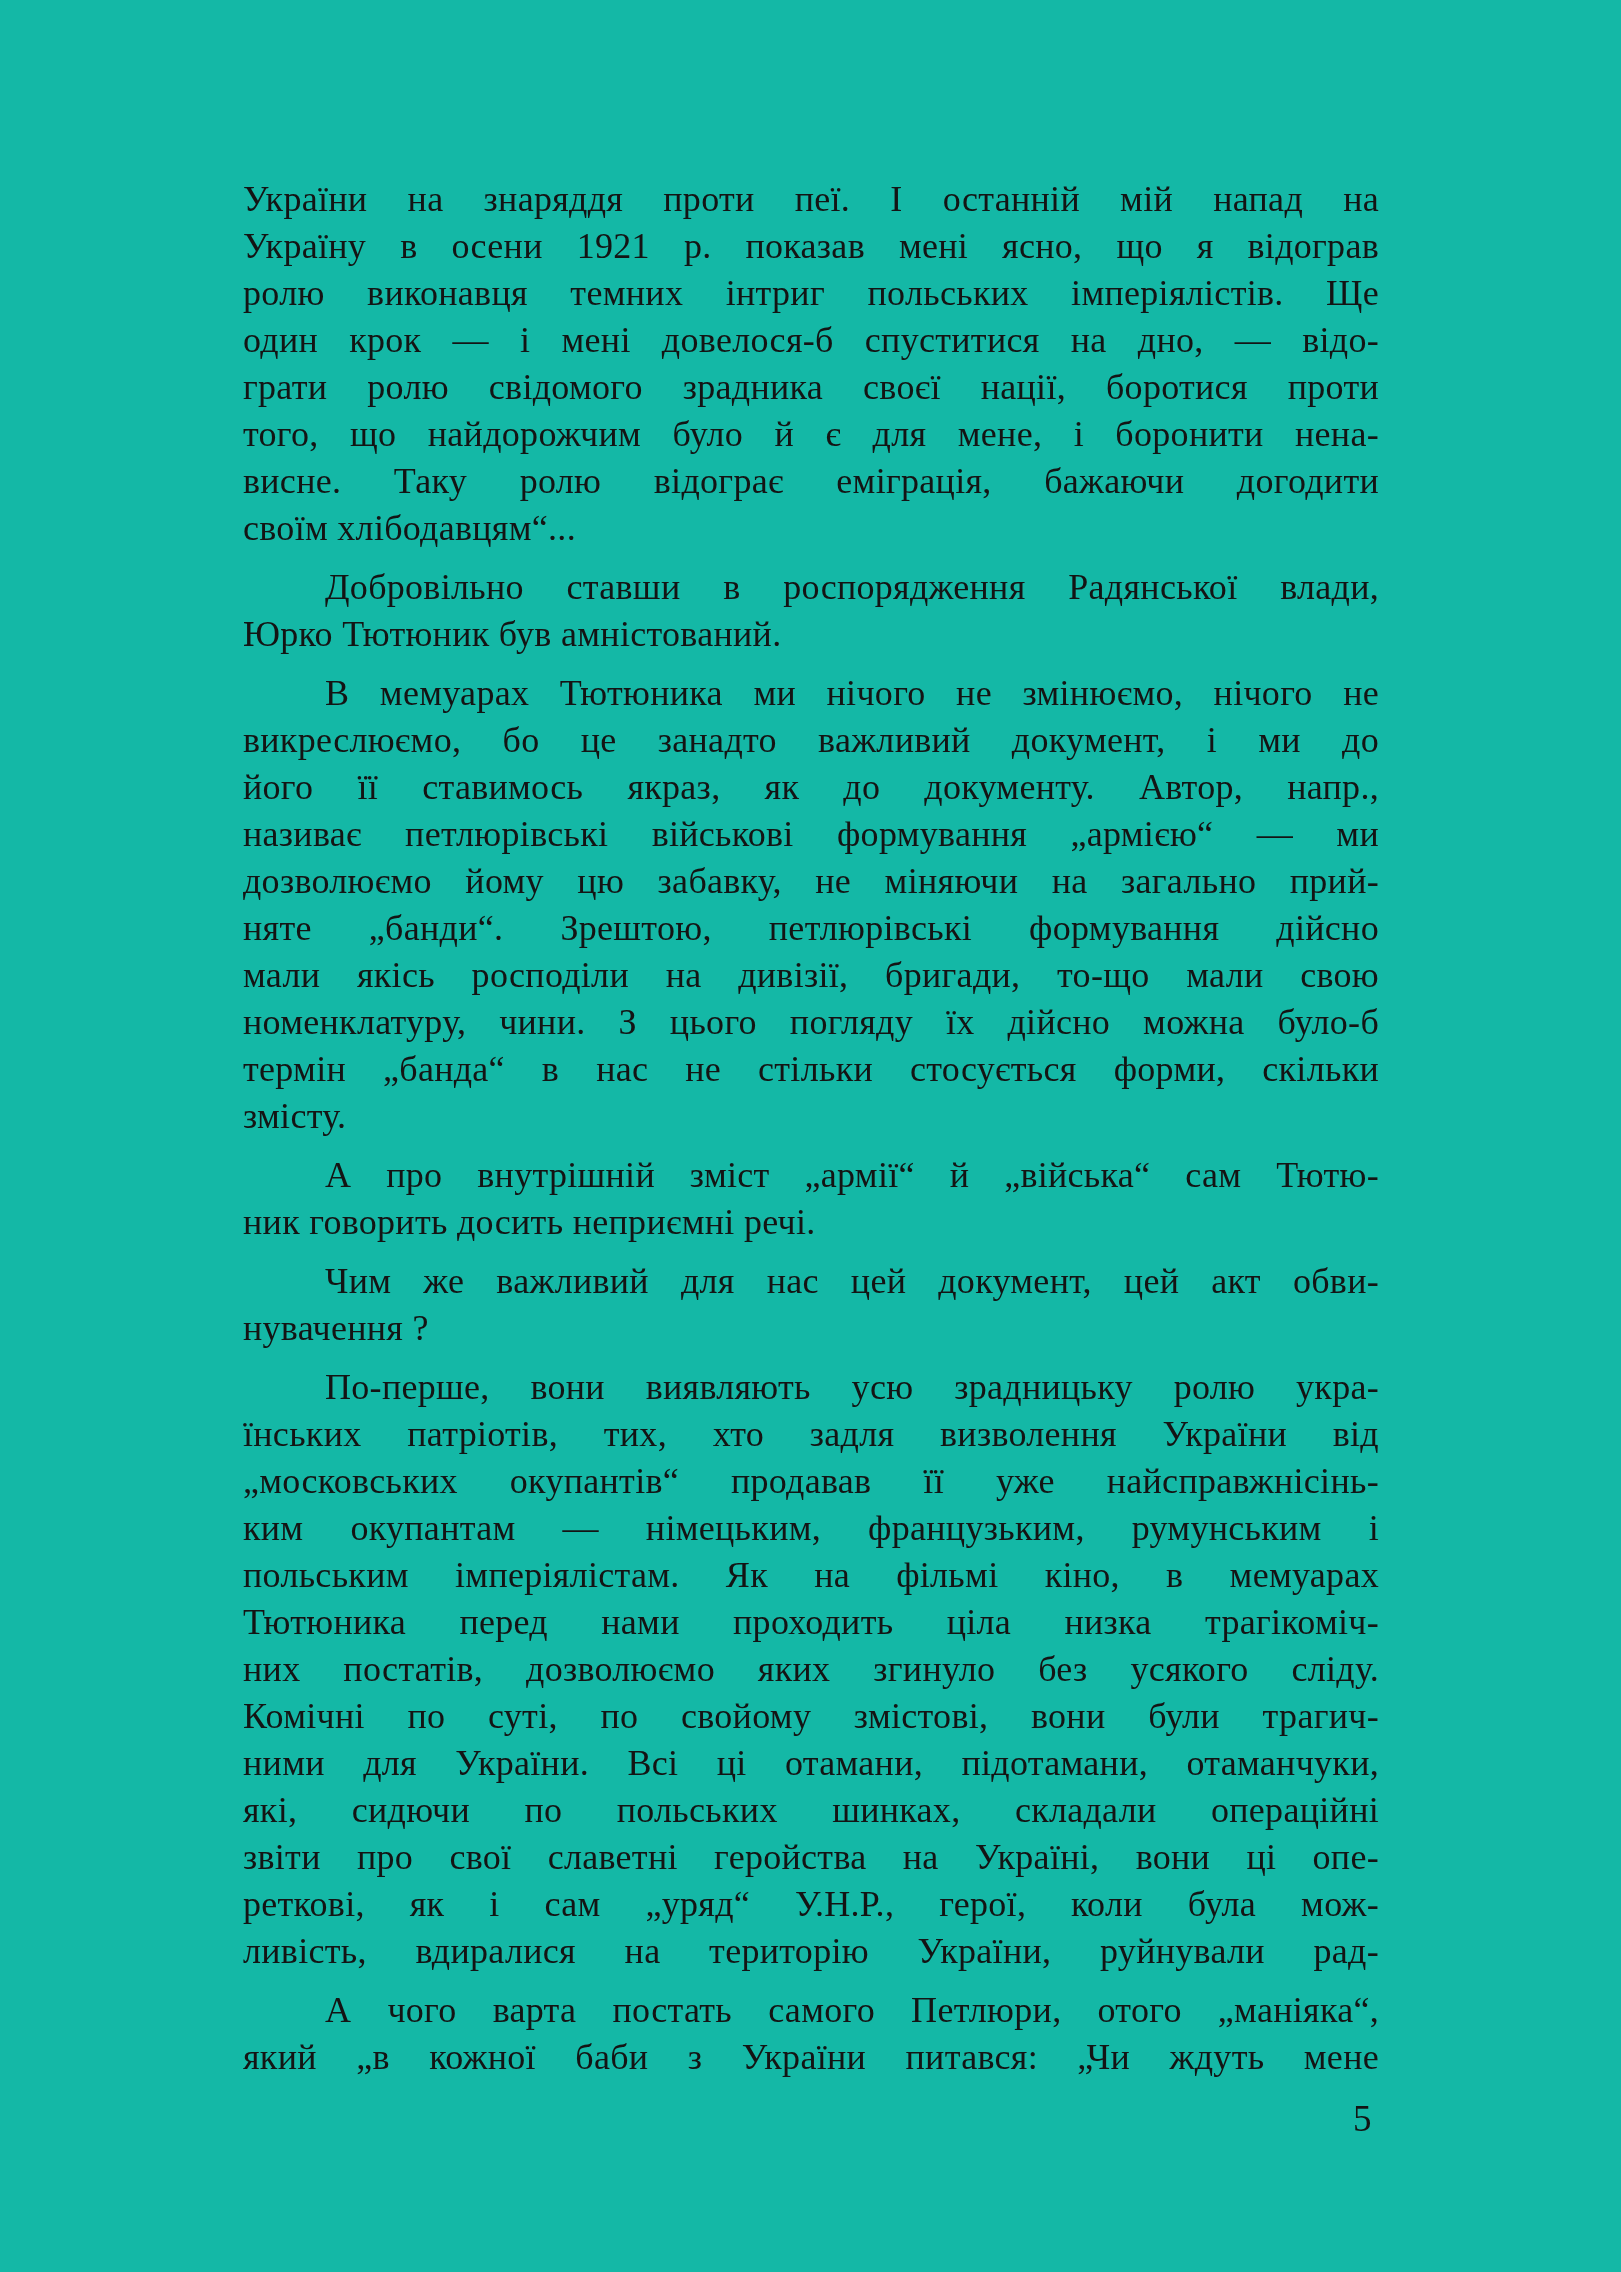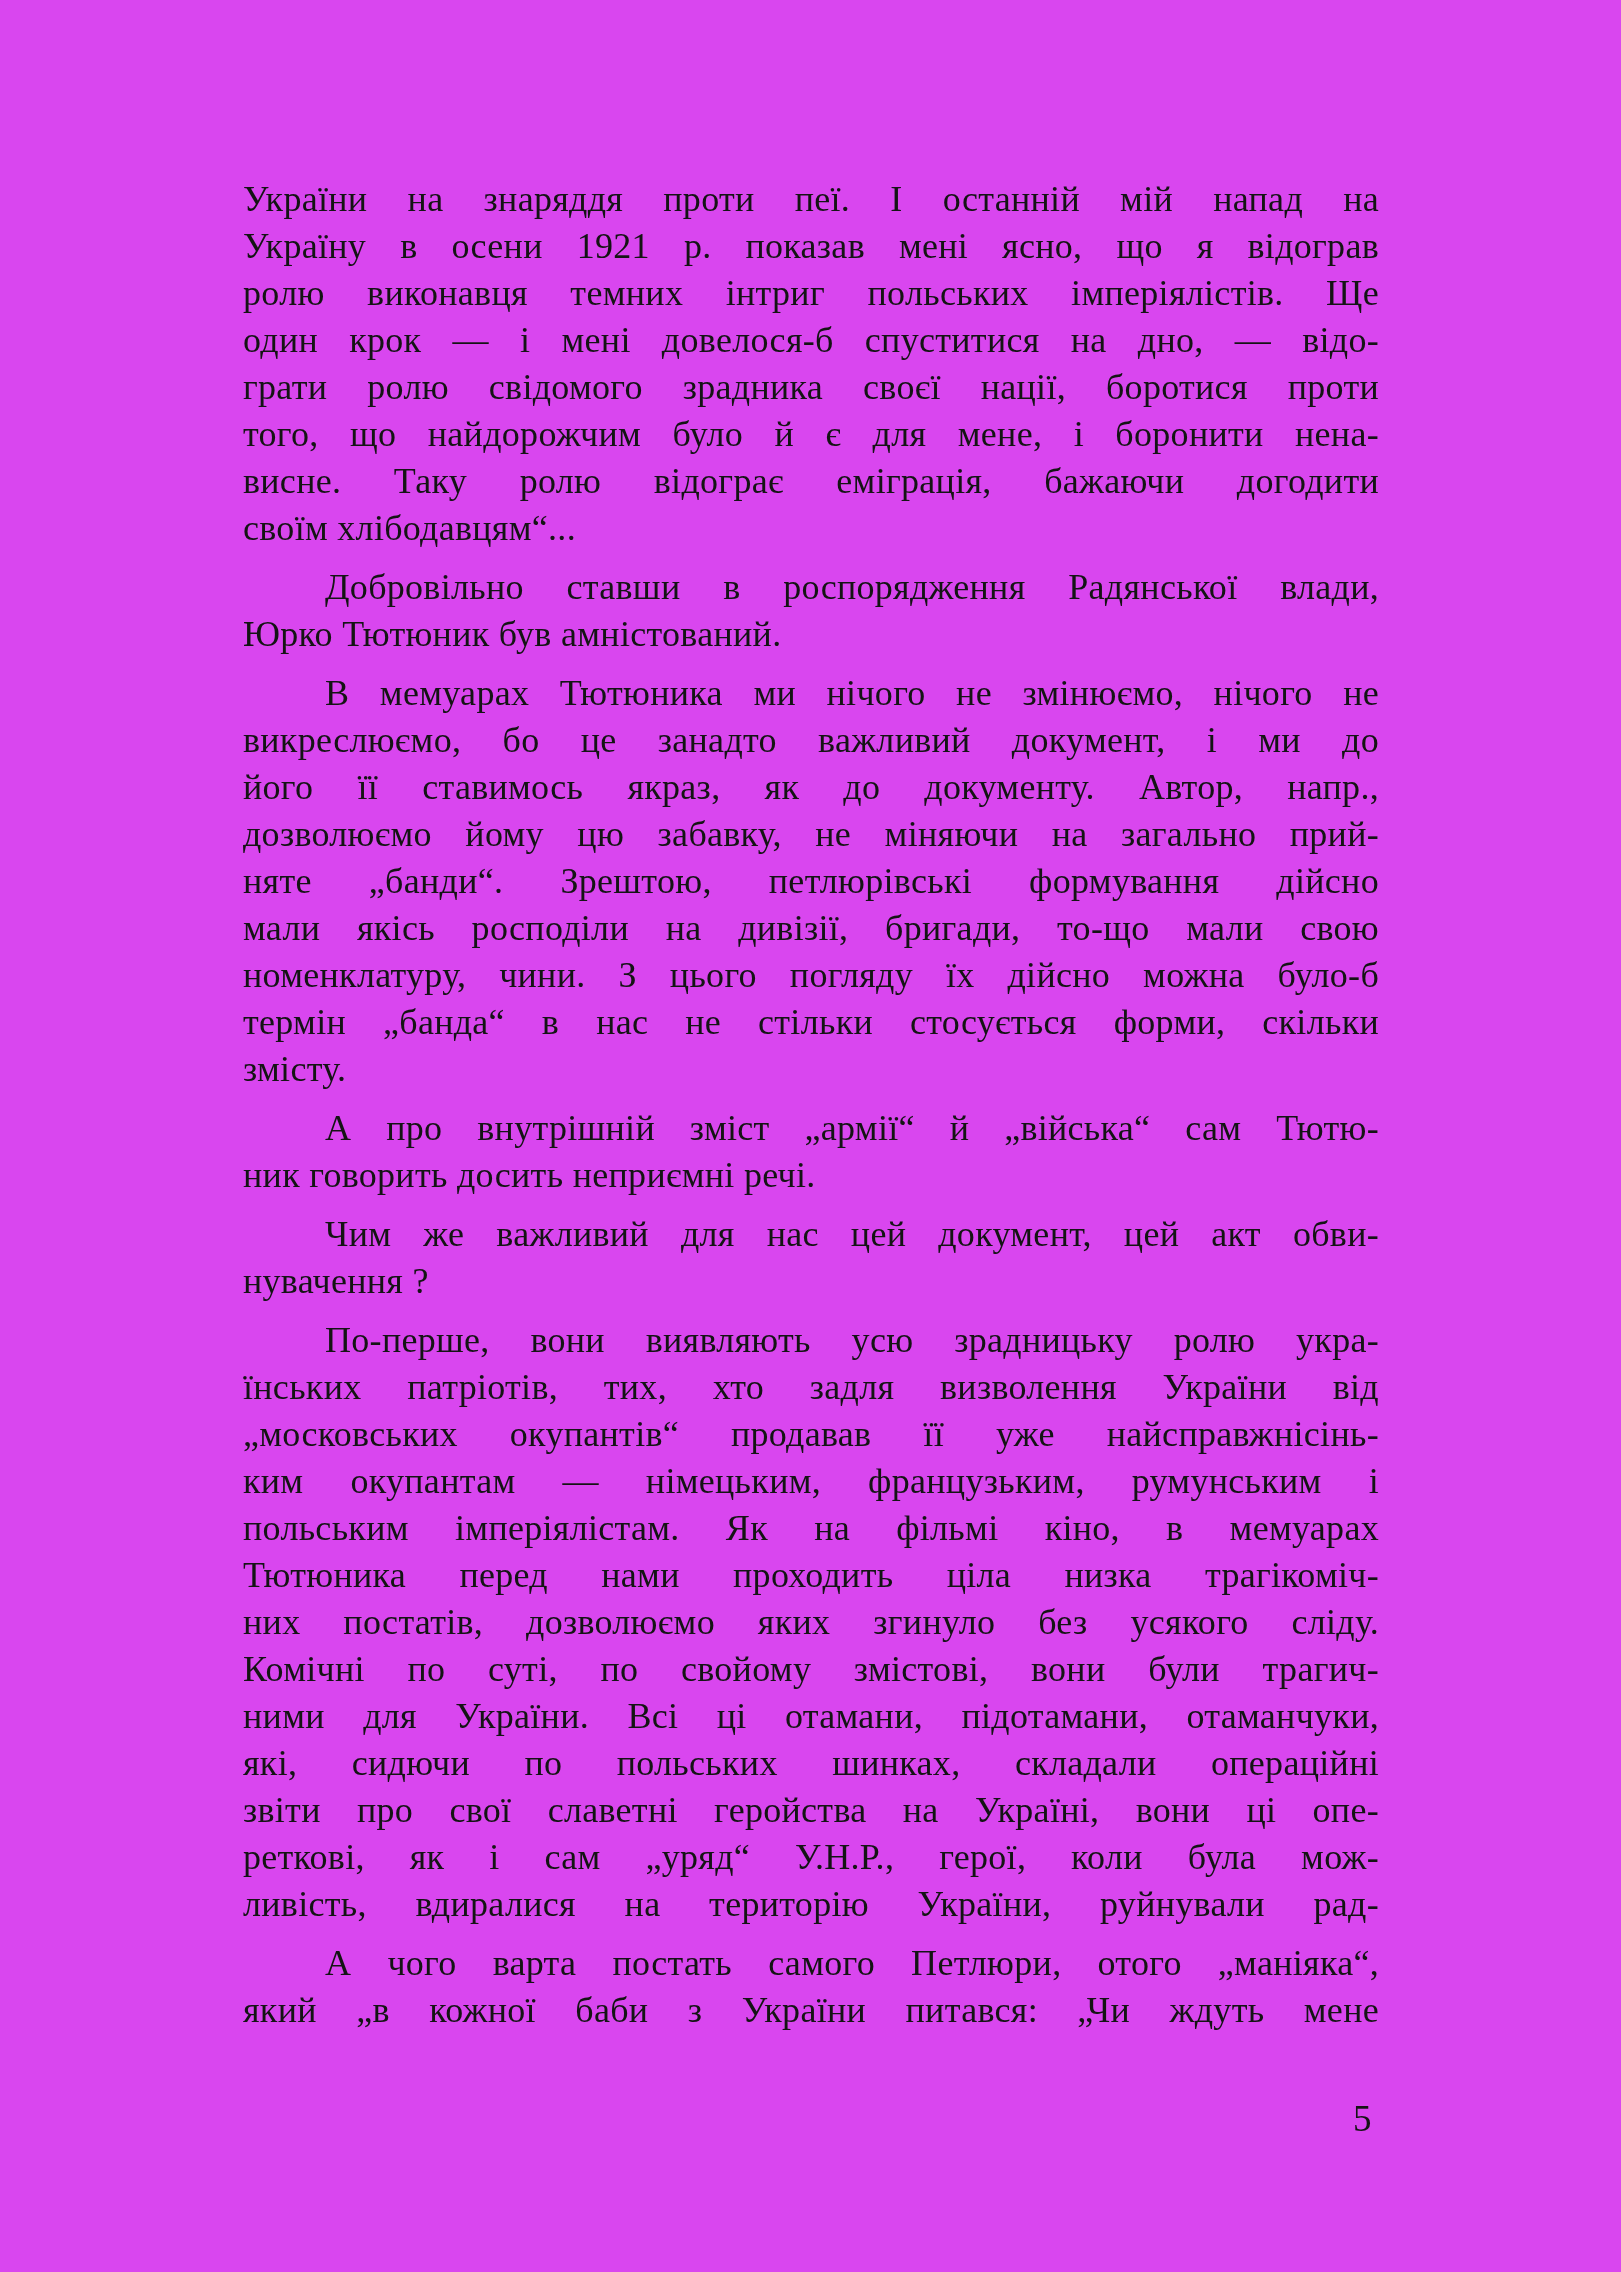--- a/index.html
+++ b/index.html
@@ -4,21 +4,21 @@
 <style>
   html, body {
     margin: 0;
     padding: 0;
     background: #f4f4f2;
   }
   .sheet {
     position: relative;
     width: 1622px;
     height: 2273px;
-    background: #d946ef;
+    background: #14b8a6;
     overflow: hidden;
     font-family: "Liberation Serif", serif;
     color: #141414;
   }
   .textblock {
     position: absolute;
     left: 243px;
     top: 176px;
     width: 1136px;
   }
@@ -57,20 +57,21 @@
     <div class="ln">один крок — і мені довелося-б спуститися на дно, — відо-</div>
     <div class="ln">грати ролю свідомого зрадника своєї нації, боротися проти</div>
     <div class="ln">того, що найдорожчим було й є для мене, і боронити нена-</div>
     <div class="ln">висне. Таку ролю відограє еміграція, бажаючи догодити</div>
     <div class="ln last">своїм хлібодавцям“...</div>
     <div class="ln ind">Добровільно ставши в роспорядження Радянської влади,</div>
     <div class="ln last">Юрко Тютюник був амністований.</div>
     <div class="ln ind">В мемуарах Тютюника ми нічого не змінюємо, нічого не</div>
     <div class="ln">викреслюємо, бо це занадто важливий документ, і ми до</div>
     <div class="ln">його її ставимось якраз, як до документу. Автор, напр.,</div>
+    <div class="ln">називає петлюрівські військові формування „армією“ — ми</div>
     <div class="ln">дозволюємо йому цю забавку, не міняючи на загально прий-</div>
     <div class="ln">няте „банди“. Зрештою, петлюрівські формування дійсно</div>
     <div class="ln">мали якісь росподіли на дивізії, бригади, то-що мали свою</div>
     <div class="ln">номенклатуру, чини. З цього погляду їх дійсно можна було-б</div>
     <div class="ln">термін „банда“ в нас не стільки стосується форми, скільки</div>
     <div class="ln last">змісту.</div>
     <div class="ln ind">А про внутрішній зміст „армії“ й „війська“ сам Тютю-</div>
     <div class="ln last">ник говорить досить неприємні речі.</div>
     <div class="ln ind">Чим же важливий для нас цей документ, цей акт обви-</div>
     <div class="ln last">нувачення ?</div>

